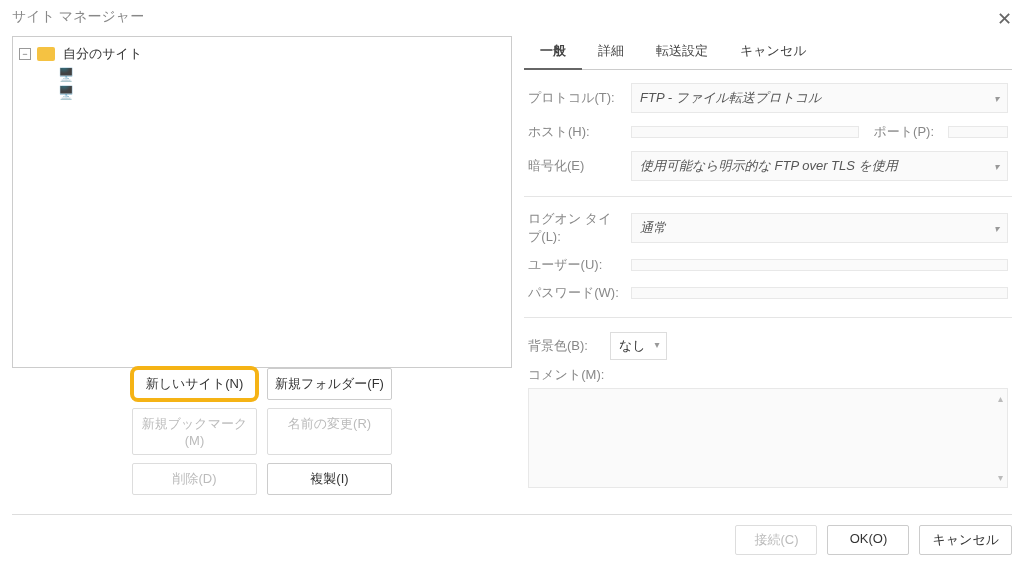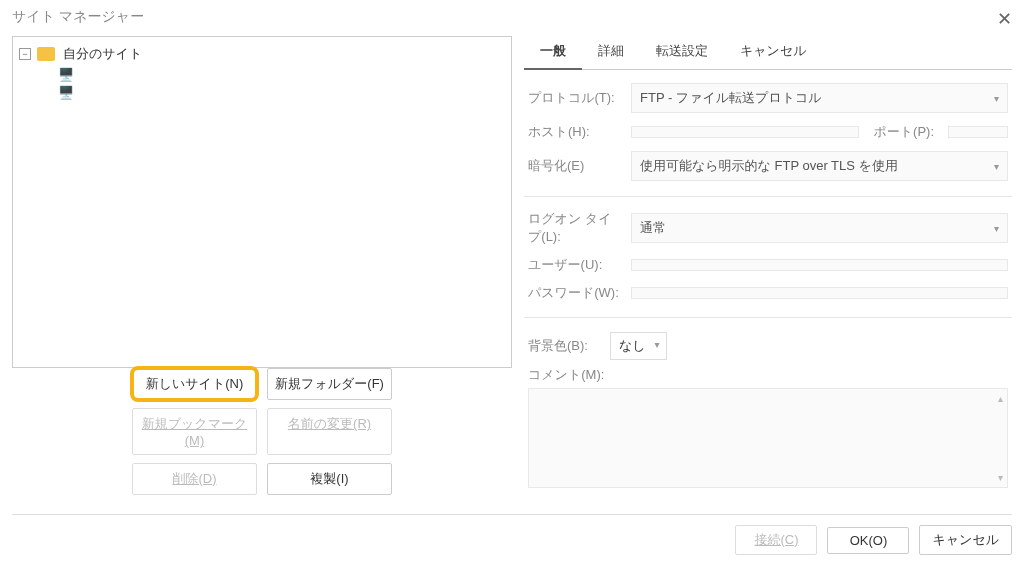--- a/index.html
+++ b/index.html
@@ -32,49 +32,49 @@
     .folder-icon { width:18px; height:14px; background:#f5c242; border-radius:2px; margin-right:6px;}
     .server-icon { width:18px; height:14px; font-size:13px; display:inline-flex; align-items:center; justify-content:center; margin-right:6px; margin-left: 38px;}
     .button-grid {
       display: grid; grid-template-columns: 1fr 1fr; gap: 8px 10px;
       padding: 0 120px 0 120px;
     }
     .btn {
       border: 1px solid #ccc; background: #fff; padding: 6px 4px; text-align:center;
       font-size:13px; cursor:pointer; border-radius:2px;
     }
-    .btn.disabled { color:#bbb; border-color:#ddd; cursor:default;text-decoration:underline;}
+    .btn.disabled { color:#bbb; border-color:#ddd; cursor:default;}
     .btn.highlight { outline: 4px solid #f5b315; outline-offset: -2px; border-radius:6px;}
     .right-panel { flex:1; display:flex; flex-direction:column; padding-left:4px;}
     .tabs { display:flex; border-bottom:1px solid #ccc;}
     .tab { padding:6px 16px 8px 16px; font-size:13px; cursor:pointer; color:#444;}
     .tab.active { font-weight:600; border-bottom:2px solid #666; margin-bottom:-1px;}
     .form-section { padding:8px 4px 10px 4px; border-bottom:1px solid #e5e5e5;}
     .form-row { display:flex; align-items:center; padding:5px 0; gap:8px;}
     .form-label { width:95px; color:#888; font-size:13px; flex-shrink:0;}
     .form-field {
       flex:1; border:1px solid #e8e8e8; background:#fafafa; padding:5px 8px;
       font-size:13px; color:#555;
     }
     .form-field.short { max-width:60px;}
-    .sel { display:flex; align-items:center; justify-content:space-between;}
+    .sel { display:flex; align-items:center; justify-content:space-between;font-style:italic;}
     .chev { color:#999; font-size:10px;}
     .port-label { color:#888; margin:0 6px; font-size:13px;}
     .bg-row { display:flex; align-items:center; gap:7px; padding:6px 0;}
     .small-sel { border:1px solid #ddd; padding:4px 20px 4px 8px; position:relative; font-size:13px;}
     .small-sel .chev { position:absolute; right:6px; top:6px;}
     .comment-box {
       border:1px solid #e8e8e8; background:#fafafa; height:100px; margin-top:4px;
       position:relative;
     }
     .scroll-up,.scroll-down { position:absolute; right:4px; color:#bbb; font-size:10px;}
     .scroll-up{top:4px;} .scroll-down{bottom:4px;}
     .footer {
       border-top:1px solid #ddd; margin:12px 12px 0 12px; padding:10px 0 12px 0;
-      display:flex; justify-content:flex-end; gap:10px;align-items:center;
+      display:flex; justify-content:flex-end; gap:10px;
     }
     .footer .btn { min-width:82px; padding:5px 12px;}
   </style>
 </head>
 <body>
 
 <div class="window">
   <div class="titlebar">
     <span>サイト マネージャー</span>
     <span class="close-x">✕</span>

